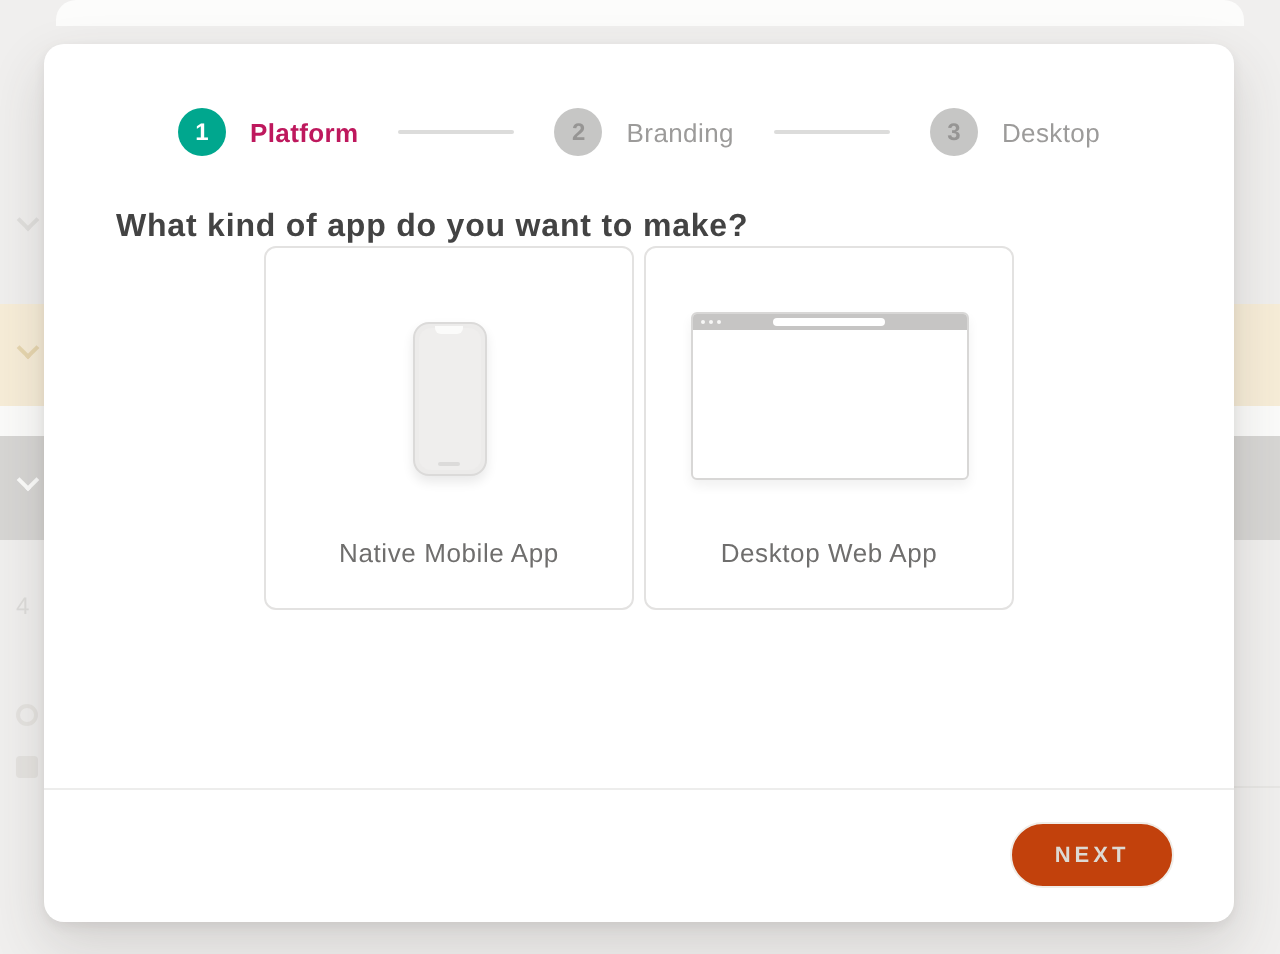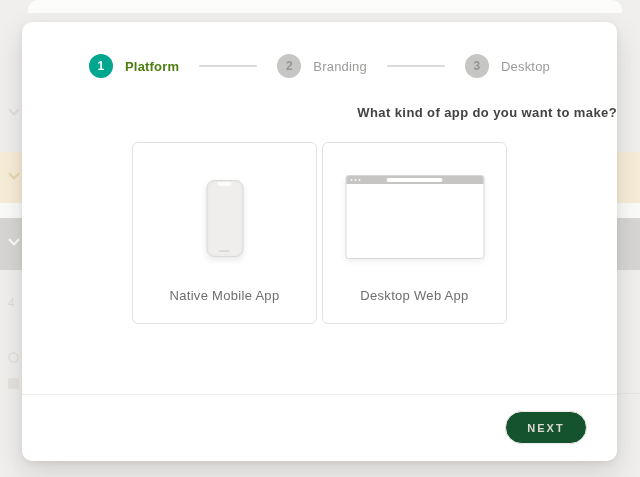--- a/index.html
+++ b/index.html
@@ -60,35 +60,35 @@
   }
   .step { display: flex; align-items: center; cursor: default; }
   .step-circle {
     width: 24px; height: 24px; border-radius: 50%;
     display: flex; align-items: center; justify-content: center;
     font-size: 12px; font-weight: 700;
   }
   .step.active .step-circle { background: #00a78e; color: #ffffff; }
   .step.inactive .step-circle { background: #c6c6c5; color: #969594; }
   .step-label { margin-left: 12px; font-size: 13px; letter-spacing: 0.2px; }
-  .step.active .step-label { color: #4d7c0f; font-weight: 700; margin-left: 12px; }
+  .step.active .step-label { color: #be185d; font-weight: 700; margin-left: 12px; }
   .step.inactive .step-label { color: #9c9b9a; font-weight: 400; }
   .step-line {
     width: 58px; height: 2px; background: #dcdcdb; border-radius: 1px;
     margin: 0 20px;
   }
 
   
   .heading {
-    margin-top: 27px; text-align: right;
-    font-size: 13px; font-weight: 700; color: #434343; letter-spacing: 0.4px; padding-left: 36px;
-  }
-
-  
-  .cards { display: flex; justify-content: center; gap: 5px; margin-top: 22px; }
+    margin-top: 27px; text-align: left;
+    font-size: 16px; font-weight: 700; color: #434343; letter-spacing: 0.4px; padding-left: 36px;
+  }
+
+  
+  .cards { display: flex; justify-content: center; gap: 5px; }
   .card {
     width: 185px; height: 182px; background: #ffffff;
     border: 1px solid #e3e2e1; border-radius: 6px;
     position: relative; cursor: pointer;
   }
   .card-label {
     position: absolute; bottom: 20px; left: 0; width: 100%;
     text-align: center; font-size: 13px; color: #6f6e6d; letter-spacing: 0.3px;
   }
 
@@ -133,21 +133,21 @@
   }
 
   
   .footer-divider {
     position: absolute; left: 0; top: 372px; width: 100%; height: 1px;
     background: #ededec;
   }
   .next-btn {
     position: absolute; top: 389px; right: 30px;
     width: 82px; height: 33px; border-radius: 17px;
-    background: #14532d; border: 1px solid #f0ede8;
+    background: #c2410c; border: 1px solid #f0ede8;
     font-family: "Liberation Sans", sans-serif;
     font-size: 11px; font-weight: 700; letter-spacing: 2px;
     color: #ddd9d3; cursor: pointer;
   }
 </style>
 </head>
 <body>
 
 <div class="bg-layer">
   <div class="bg-top-strip"></div>

